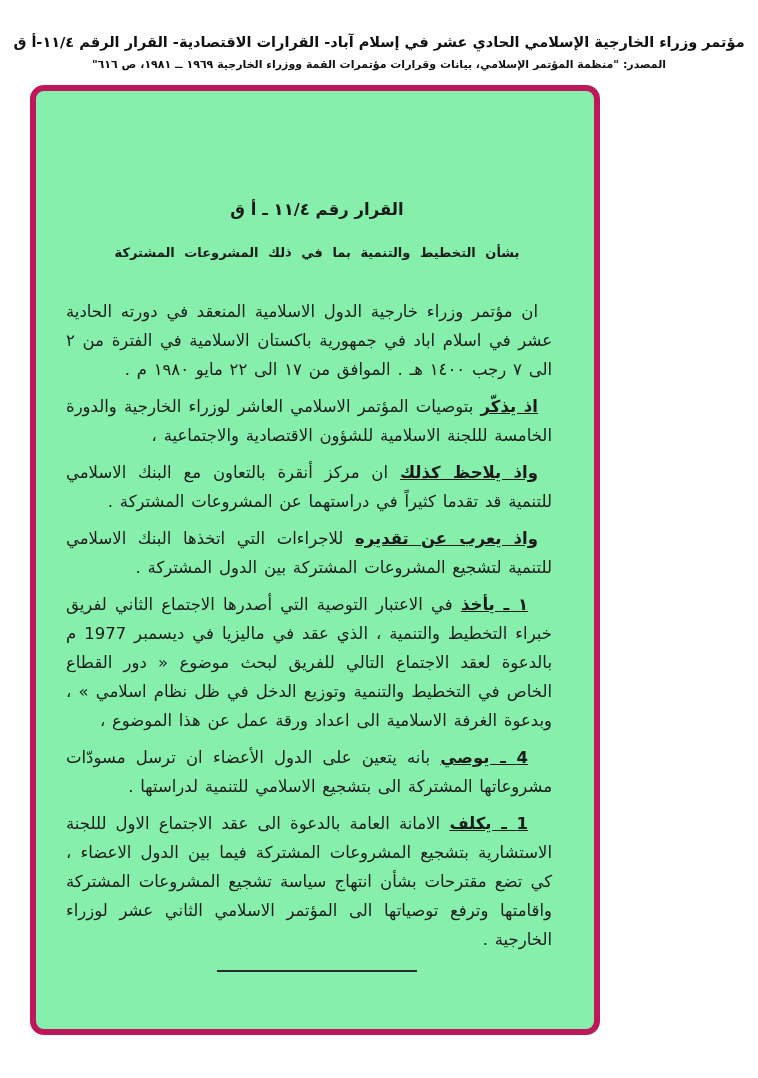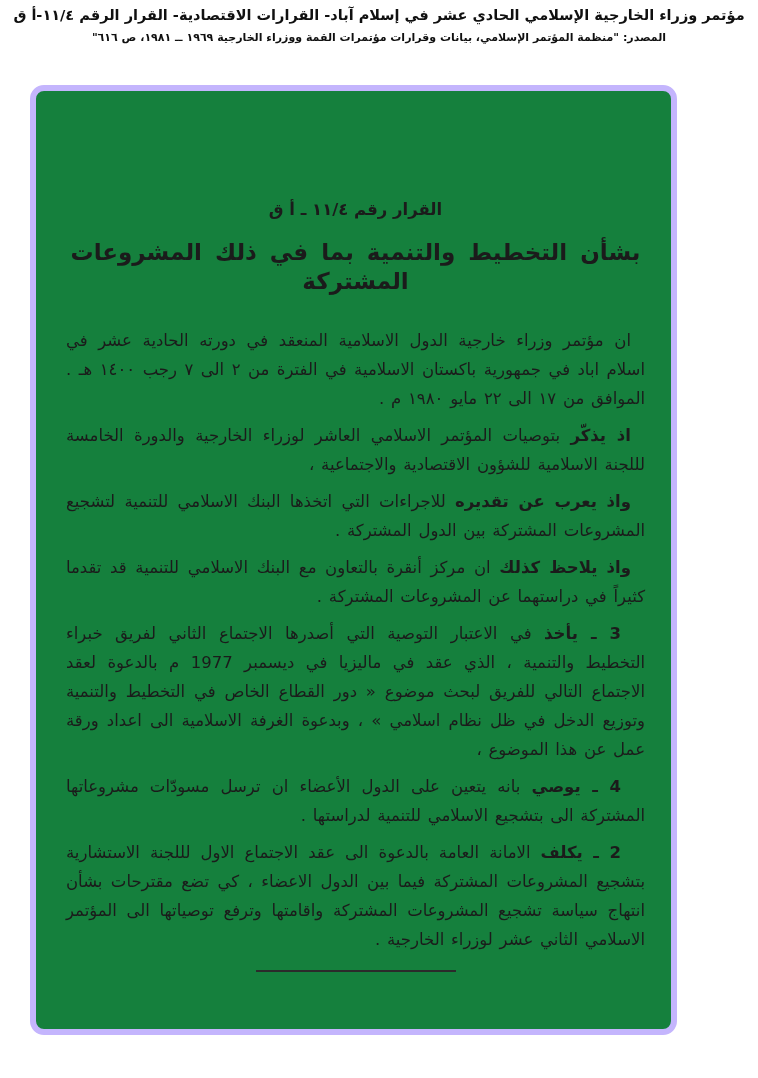--- a/index.html
+++ b/index.html
@@ -13,80 +13,81 @@
     position: relative;
     overflow: hidden;
     font-family: "DejaVu Sans", sans-serif;
     color: #1b1b1b;
   }
 
   
   .citation {
     direction: rtl;
     text-align: center;
-    padding-top: 5px;
+    padding-top: 32px;
     color: #101010;
   }
   .citation .l1 {
     font-size: 14.5px;
     font-weight: bold;
     line-height: 20px;
   }
   .citation .l2 {
     font-size: 11px;
     font-weight: bold;
     line-height: 15px;
     margin-top: 5px;
   }
 
   
   .frame {
     position: absolute;
     left: 30px;
     top: 85px;
-    width: 647px;
+    width: 570px;
     height: 950px;
     box-sizing: border-box;
-    border: 6px solid #c4b5fd;
+    border: 6px solid #be185d;
     border-radius: 14px;
-    background: #15803d;
+    background: #86efac;
   }
 
   
   .doc {
     direction: rtl;
     padding: 104px 26px 0 30px;
     font-size: 16.5px;
     line-height: 29px;
     color: #1b1b1b;
   }
   .doc-title {
     text-align: center;
     font-weight: bold;
     font-size: 16.5px;
     margin: 0 0 14px 0;
   }
   .doc-subtitle {
     text-align: center;
     font-weight: bold;
-    font-size: 23px;
+    font-size: 13px;
     word-spacing: 5px;
     margin: 0 0 30px 0;
   }
   .para {
-    margin: 0 0 8px 0;
+    margin: 0 16px 8px 0;
     text-align: justify;
     text-indent: 14px;
     word-spacing: 1.5px;
   }
   .para.item {
     text-indent: 24px;
   }
   .lead {
     font-weight: bold;
+    text-decoration: underline;
   }
   .divider {
     width: 200px;
     border-top: 2px solid #2b2b2b;
     margin: 16px auto 0 auto;
     height: 0;
   }
 </style>
 </head>
 <body>
@@ -99,26 +100,26 @@
 <section class="frame">
   <article class="doc">
 
     <h1 class="doc-title">القرار رقم ١١/٤ ـ أ ق</h1>
     <h2 class="doc-subtitle">بشأن التخطيط والتنمية بما في ذلك المشروعات المشتركة</h2>
 
     <p class="para"><span class="lead"></span><span>ان مؤتمر وزراء خارجية الدول الاسلامية المنعقد في دورته الحادية عشر في اسلام اباد في جمهورية باكستان الاسلامية في الفترة من ٢ الى ٧ رجب ١٤٠٠ هـ .  الموافق من ١٧ الى ٢٢ مايو ١٩٨٠ م .</span></p>
 
     <p class="para"><span class="lead">اذ يذكّر</span><span> بتوصيات المؤتمر الاسلامي العاشر لوزراء الخارجية والدورة الخامسة لللجنة الاسلامية للشؤون الاقتصادية والاجتماعية ،</span></p>
 
+    <p class="para"><span class="lead">واذ يلاحظ كذلك</span><span> ان مركز أنقرة بالتعاون مع البنك الاسلامي للتنمية قد تقدما كثيراً في دراستهما عن المشروعات المشتركة .</span></p>
+
     <p class="para"><span class="lead">واذ يعرب عن تقديره</span><span> للاجراءات التي اتخذها البنك الاسلامي للتنمية لتشجيع المشروعات المشتركة بين الدول المشتركة .</span></p>
 
-    <p class="para"><span class="lead">واذ يلاحظ كذلك</span><span> ان مركز أنقرة بالتعاون مع البنك الاسلامي للتنمية قد تقدما كثيراً في دراستهما عن المشروعات المشتركة .</span></p>
-
-    <p class="para item"><span class="lead">3 ـ يأخذ</span><span> في الاعتبار التوصية التي أصدرها الاجتماع الثاني لفريق خبراء التخطيط والتنمية ، الذي عقد في ماليزيا في ديسمبر 1977 م بالدعوة لعقد الاجتماع التالي للفريق لبحث موضوع « دور القطاع الخاص في التخطيط والتنمية وتوزيع الدخل في ظل نظام اسلامي » ، وبدعوة الغرفة الاسلامية الى اعداد ورقة عمل عن هذا الموضوع ،</span></p>
+    <p class="para item"><span class="lead">١ ـ يأخذ</span><span> في الاعتبار التوصية التي أصدرها الاجتماع الثاني لفريق خبراء التخطيط والتنمية ، الذي عقد في ماليزيا في ديسمبر 1977 م بالدعوة لعقد الاجتماع التالي للفريق لبحث موضوع « دور القطاع الخاص في التخطيط والتنمية وتوزيع الدخل في ظل نظام اسلامي » ، وبدعوة الغرفة الاسلامية الى اعداد ورقة عمل عن هذا الموضوع ،</span></p>
 
     <p class="para item"><span class="lead">4 ـ يوصي</span><span> بانه يتعين على الدول الأعضاء ان ترسل مسودّات مشروعاتها المشتركة الى بتشجيع الاسلامي للتنمية لدراستها .</span></p>
 
-    <p class="para item"><span class="lead">2 ـ يكلف</span><span> الامانة العامة بالدعوة الى عقد الاجتماع الاول لللجنة الاستشارية بتشجيع المشروعات المشتركة فيما بين الدول الاعضاء ، كي تضع مقترحات بشأن انتهاج سياسة تشجيع المشروعات المشتركة واقامتها وترفع توصياتها الى المؤتمر الاسلامي الثاني عشر لوزراء الخارجية .</span></p>
+    <p class="para item"><span class="lead">1 ـ يكلف</span><span> الامانة العامة بالدعوة الى عقد الاجتماع الاول لللجنة الاستشارية بتشجيع المشروعات المشتركة فيما بين الدول الاعضاء ، كي تضع مقترحات بشأن انتهاج سياسة تشجيع المشروعات المشتركة واقامتها وترفع توصياتها الى المؤتمر الاسلامي الثاني عشر لوزراء الخارجية .</span></p>
 
     <div class="divider"></div>
 
   </article>
 </section>
 
 </body></html>

